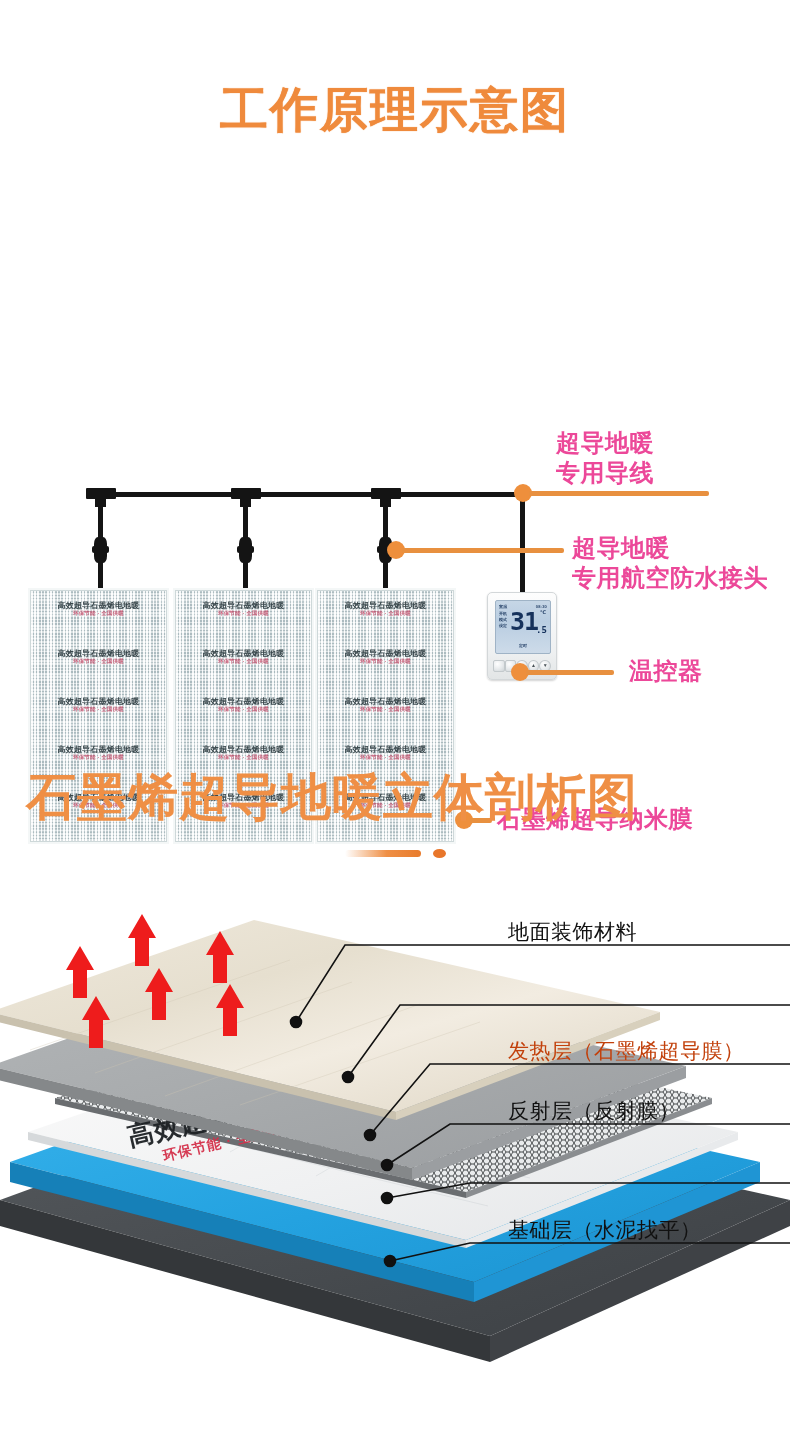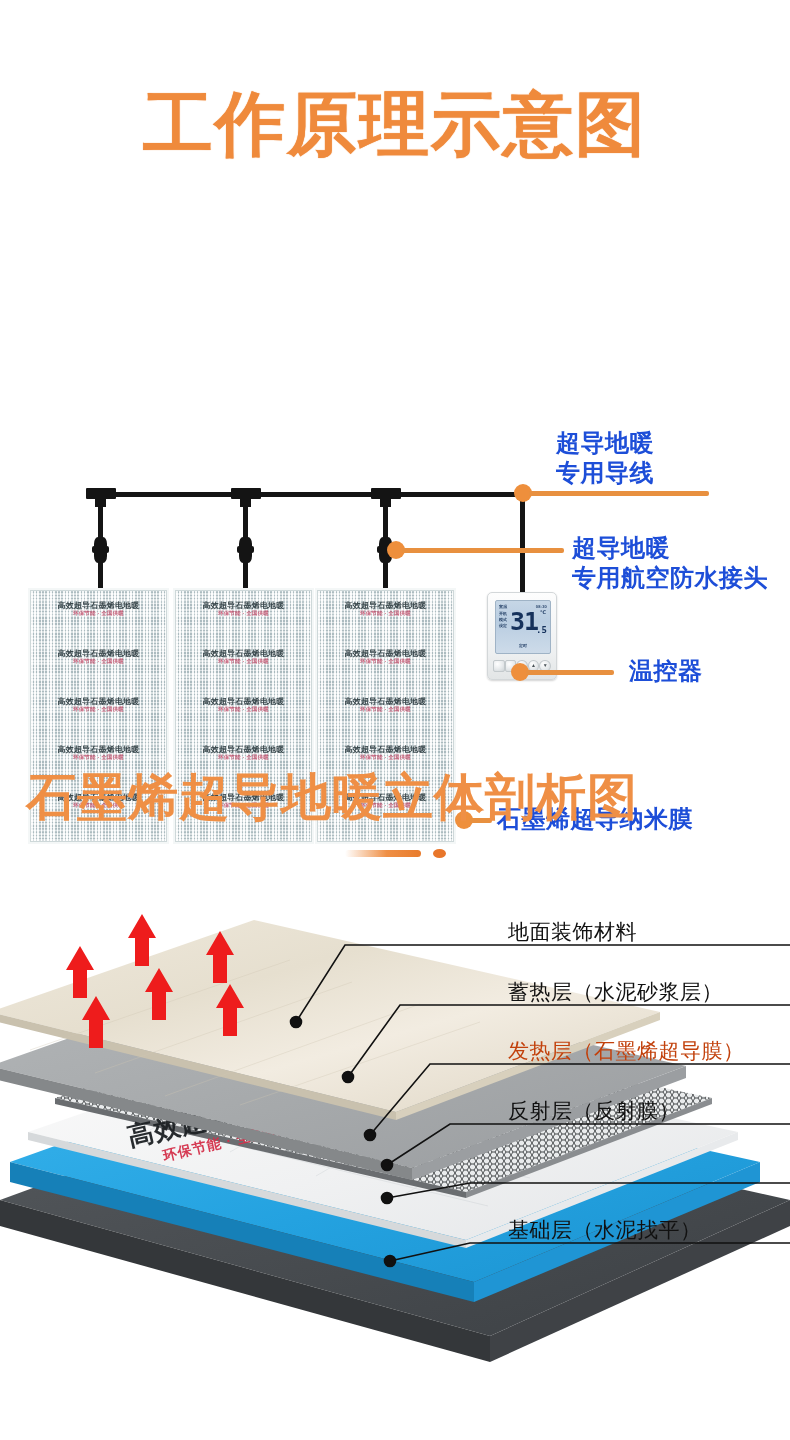--- a/index.html
+++ b/index.html
@@ -6,21 +6,21 @@
   body{
     width:790px;height:1440px;position:relative;overflow:hidden;
     font-family:"Liberation Sans","DejaVu Sans",sans-serif;
     -webkit-font-smoothing:antialiased;
   }
   .page{position:absolute;left:0;top:0;width:790px;height:1440px;background:#fff;}
 
   
   .title1{
     position:absolute;left:0;top:78px;width:790px;text-align:center;
-    font-size:70px;font-weight:bold;letter-spacing:2px;
+    font-size:48px;font-weight:bold;letter-spacing:2px;
     color:#ef8a3c;
     text-shadow:0 0 1px #ef8a3c;
     white-space:nowrap;
   }
   .title2{
     position:absolute;left:0;top:764px;width:664px;text-align:center;
     font-size:50px;font-weight:bold;letter-spacing:1px;
     color:#ef8f45;
     white-space:nowrap;
   }
@@ -122,21 +122,21 @@
     background:radial-gradient(circle at 35% 30%,#ffffff 0%,#e7eaec 55%,#cfd4d7 100%);
     border:1px solid #c3c9cc;
     font-size:5px;line-height:9px;text-align:center;color:#4a5358;
   }
   .thermo .btn.sq{border-radius:2px;}
 
   
   .co-line{position:absolute;height:5px;background:#e8903f;border-radius:2px;}
   .co-dot{position:absolute;width:18px;height:18px;border-radius:50%;background:#ee8f3c;}
   .co-text{
-    position:absolute;font-size:24px;font-weight:bold;color:#1d4ed8;line-height:30px;
+    position:absolute;font-size:24px;font-weight:bold;color:#ec4899;line-height:30px;
     white-space:nowrap;letter-spacing:.5px;
   }
 
   
   .cut{position:absolute;left:0;top:900px;width:790px;height:500px;}
   .lay-label{
     position:absolute;font-size:21px;color:#111;white-space:nowrap;letter-spacing:.5px;
     font-weight:500;
   }
   .lay-label.hot{color:#c2410c;font-weight:normal;}
@@ -415,21 +415,20 @@
 
           <circle cx="387" cy="298" r="5.5"></circle>
           <path d="M387 298 L470 283 L790 283" fill="none"></path>
 
           <circle cx="390" cy="361" r="5.5"></circle>
           <path d="M390 361 L470 343 L790 343" fill="none"></path>
         </g>
       </svg>
 
       <div class="lay-label" style="left:508px;top:18px;text-align:center;">地面装饰材料</div>
-      <div class="lay-label" style="left:508px;top:78px;">蓄热层（水泥砂浆层）</div>
       <div class="lay-label hot" style="left:508px;top:137px;">发热层（石墨烯超导膜）</div>
       <div class="lay-label" style="left:508px;top:197px;">反射层（反射膜）</div>
       <div class="lay-label" style="left:508px;top:316px;">基础层（水泥找平）</div>
 
     </div>
   </div>
 
 </div>
 
 </body></html>

